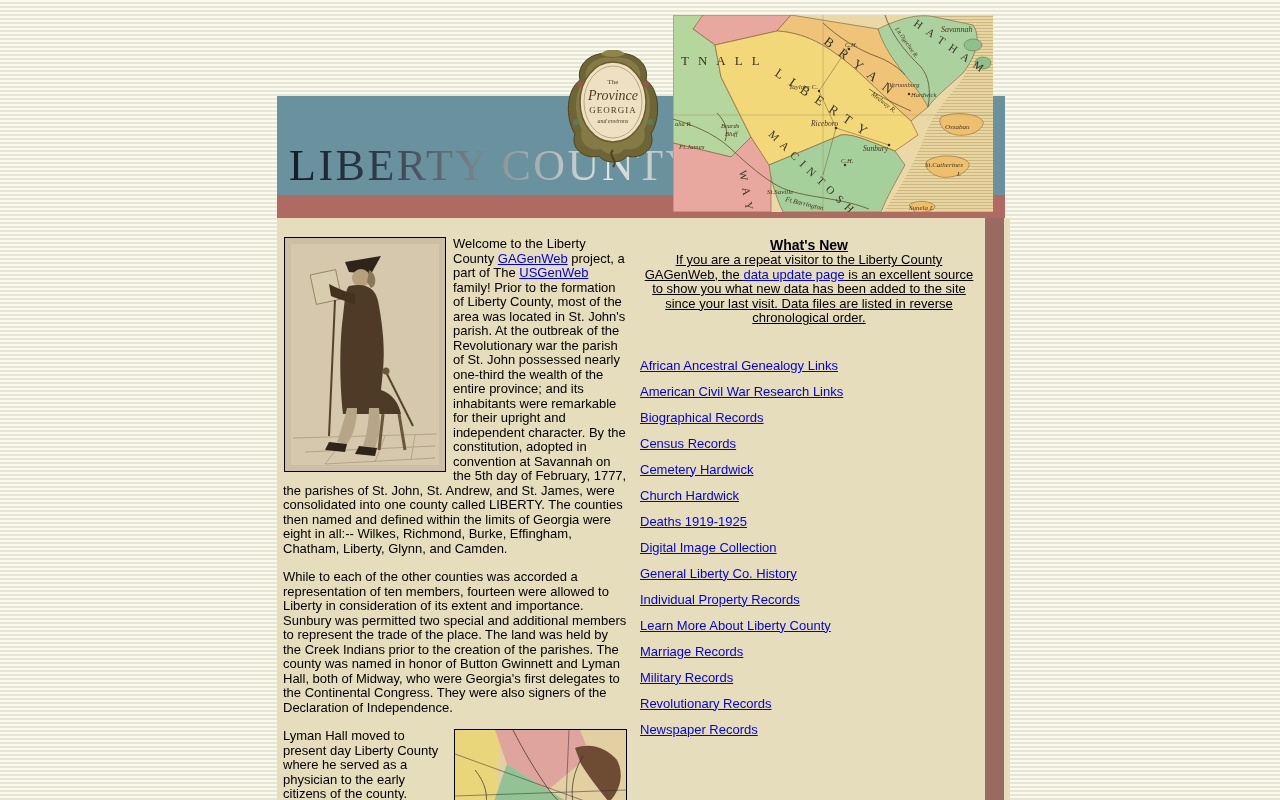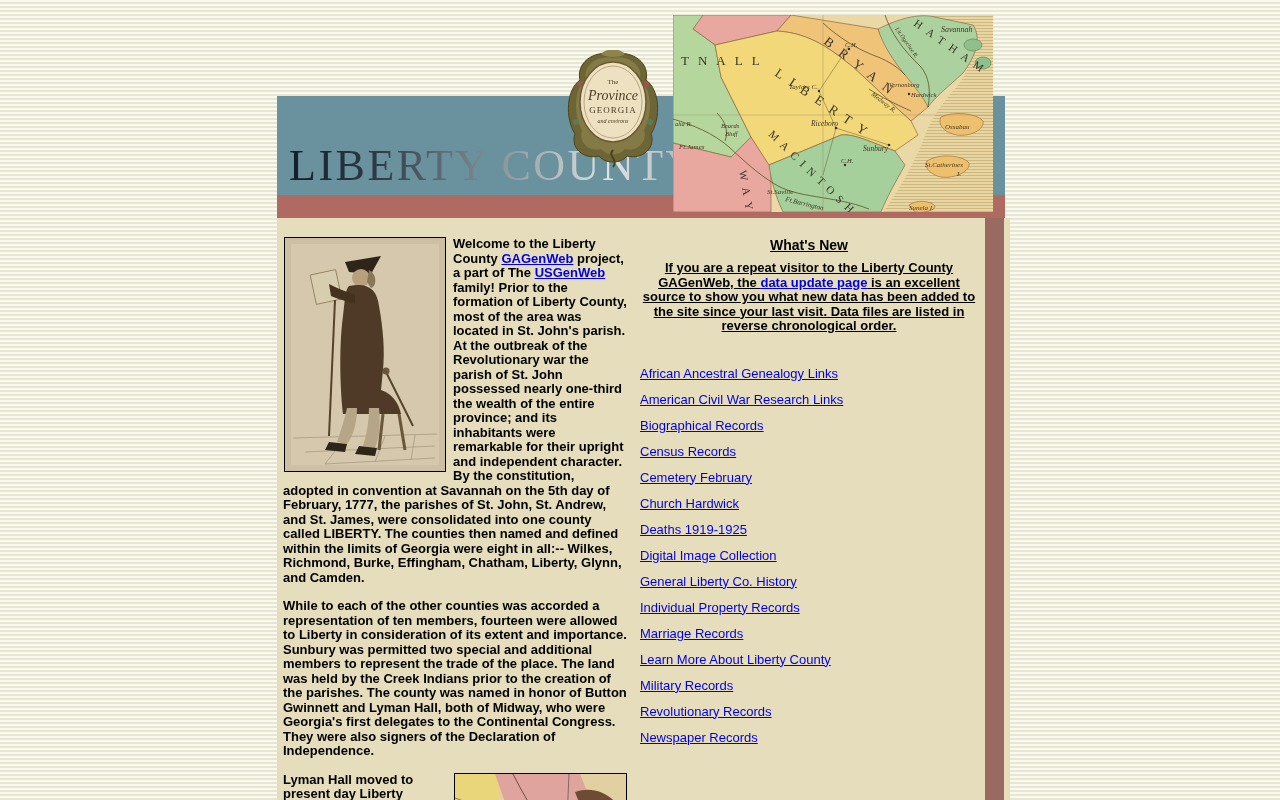--- a/index.html
+++ b/index.html
@@ -34,36 +34,36 @@
 
   
   .content{position:absolute;left:277px;top:218px;width:733px;height:582px;
            background:var(--content_tan,#e6ddbc);}
   .mauve-bar{position:absolute;left:708px;top:0;width:19px;height:582px;
            background:var(--sidebar_mauve,#996b60);}
   .cols{position:absolute;left:0;top:0;width:708px;display:flex;}
   .col-left{width:352px;padding:19px 2px 0 6px;box-sizing:border-box;}
   .col-right{width:356px;padding:19px 7px 0 11px;box-sizing:border-box;}
 
-  .body-text{margin:14px 0 0 0;font-size:13px;line-height:14.5px;font-weight:bold;color:#000;}
+  .body-text{margin:14px 0 0 0;font-size:13px;line-height:14.5px;font-weight:normal;color:#000;}
   .body-text:first-of-type{margin-top:0;}
   a.lnk,.links-list a{color:var(--link_blue,#0000e0);text-decoration:underline;cursor:pointer;}
   .u-all{text-decoration:underline;text-align:center;}
 
   .portrait{float:left;width:160px;height:233px;border:1px solid #000;
             margin:0 7px 3px 1px;background:#cdbfa4;}
   .portrait svg{display:block;}
 
   .p3-wrap{margin-top:14px;}
   .small-map{float:right;width:171px;height:140px;border:1px solid #000;
              margin:0 0 4px 8px;background:#e2cfa2;}
   .small-map svg{display:block;}
 
   .whats-new{font-size:14px;font-weight:bold;text-decoration:underline;
-             text-align:center;margin:0 0 8px 0;color:#000;}
+             text-align:center;margin:0 0 0 0;color:#000;}
   .links-list{margin-top:33px;}
   .link-item{margin-bottom:12px;font-size:13px;font-weight:normal;line-height:14px;white-space:nowrap;}
 
   
   .county-letters{font-family:"Liberation Serif",serif;fill:#3a3326;}
   .town-label{font-family:"Liberation Serif",serif;font-style:italic;fill:#463520;}
   .crest-text{font-family:"Liberation Serif",serif;fill:#4a3d22;}
 </style>
 </head>
 <body>
@@ -239,28 +239,28 @@
       </div>
 
       <div class="col-right">
         <div class="whats-new">What's New</div>
         <p class="body-text u-all"><span>If you are a repeat visitor to the Liberty County GAGenWeb, the </span><a href="#" class="lnk">data update page</a><span> is an excellent source to show you what new data has been added to the site since your last visit. Data files are listed in reverse chronological order.</span></p>
         <div class="links-list">
             <div class="link-item"><a href="#">African Ancestral Genealogy Links</a></div>
             <div class="link-item"><a href="#">American Civil War Research Links</a></div>
             <div class="link-item"><a href="#">Biographical Records</a></div>
             <div class="link-item"><a href="#">Census Records</a></div>
-            <div class="link-item"><a href="#">Cemetery February</a></div>
+            <div class="link-item"><a href="#">Cemetery Hardwick</a></div>
             <div class="link-item"><a href="#">Church Hardwick</a></div>
             <div class="link-item"><a href="#">Deaths 1919-1925</a></div>
             <div class="link-item"><a href="#">Digital Image Collection</a></div>
             <div class="link-item"><a href="#">General Liberty Co. History</a></div>
             <div class="link-item"><a href="#">Individual Property Records</a></div>
+            <div class="link-item"><a href="#">Learn More About Liberty County</a></div>
             <div class="link-item"><a href="#">Marriage Records</a></div>
-            <div class="link-item"><a href="#">Learn More About Liberty County</a></div>
             <div class="link-item"><a href="#">Military Records</a></div>
             <div class="link-item"><a href="#">Revolutionary Records</a></div>
             <div class="link-item"><a href="#">Newspaper Records</a></div>
           </div>
       </div>
 
     </div>
   </div>
 </div>
 

